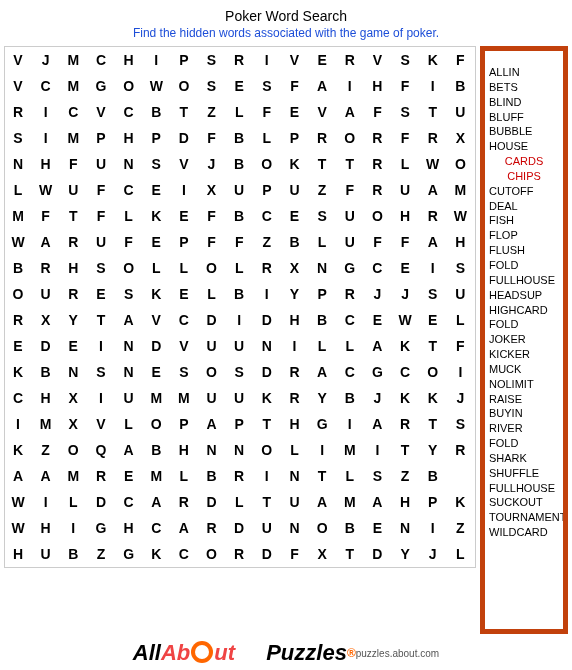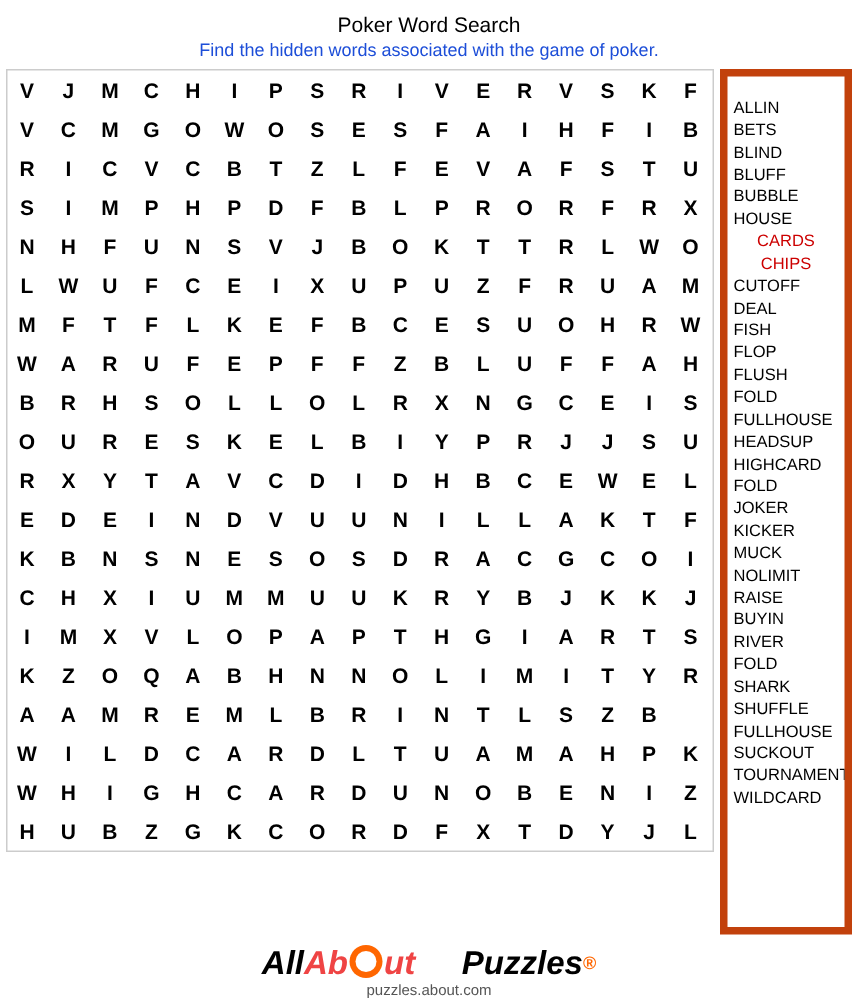--- a/index.html
+++ b/index.html
@@ -74,21 +74,20 @@
       line-height: 1.35;
       white-space: nowrap;
     }
     .word-item.highlighted {
       color: #cc0000;
       text-align: center;
     }
     .footer {
       margin-top: 6px;
       display: flex;
-      flex-direction: column;
       align-items: center;
       justify-content: center;
     }
     .footer-url {
       font-size: 10px;
       color: #555;
     }
     .brand-all { color: #000; font-style: italic; }
     .brand-about { color: #ef4444; font-style: italic; }
     .brand-circle {

